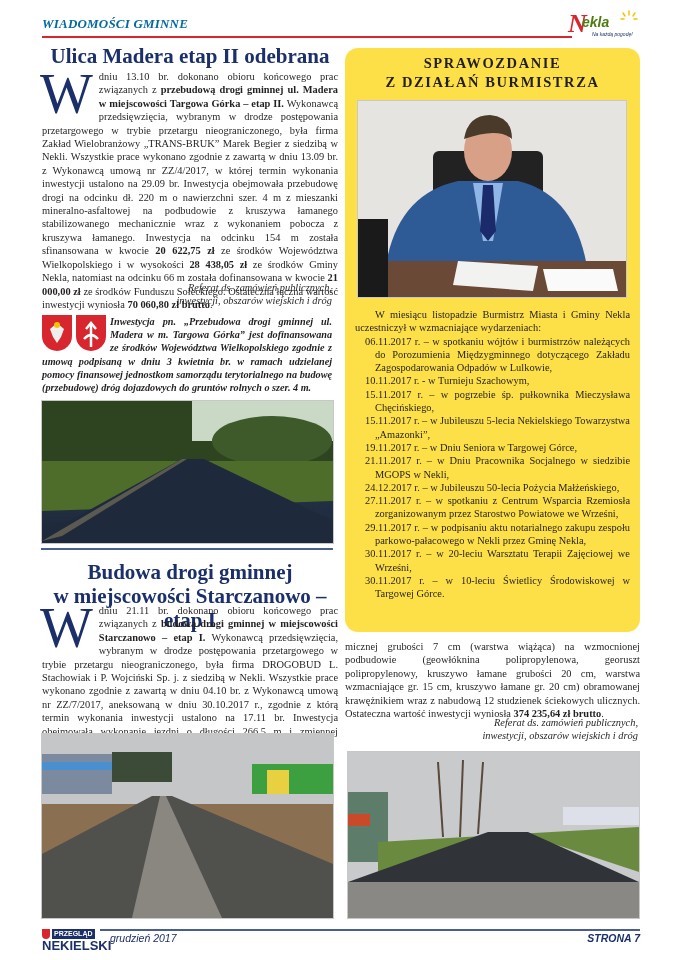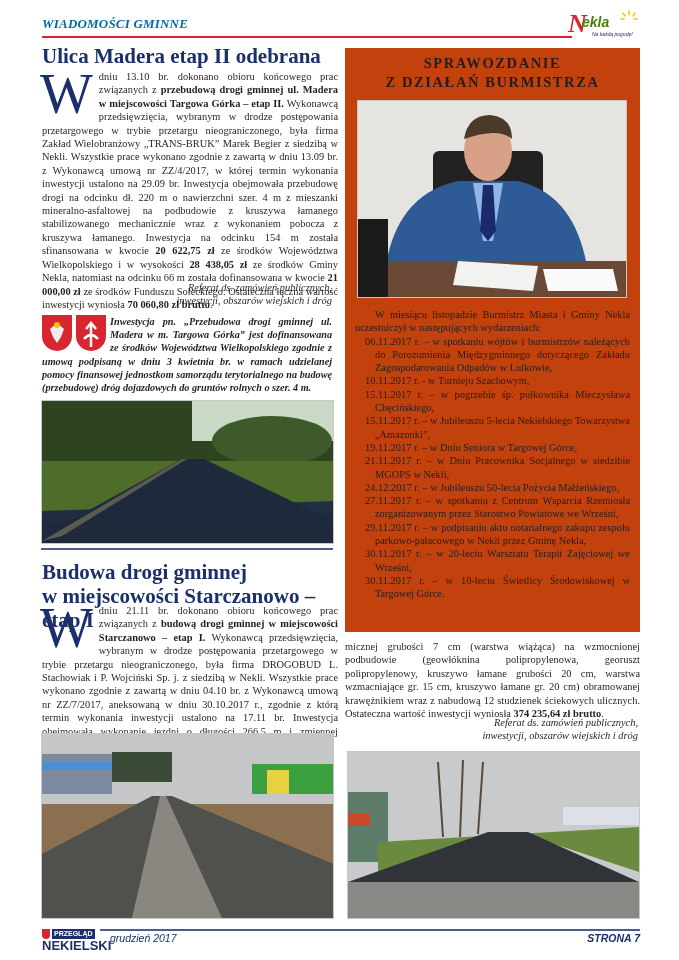--- a/index.html
+++ b/index.html
@@ -7,31 +7,31 @@
   .abs { position:absolute; }
   
   .section-title { left:42px; top:16px; font-style:italic; font-weight:bold; font-size:13px; color:#0369a1; letter-spacing:0.2px; }
   .red-rule { left:42px; top:36px; width:530px; height:2px; background:#d7262e; }
   .logo { left:568px; top:10px; width:72px; height:32px; }
   .logo-word { position:absolute; left:14px; top:4px; font-family:"Liberation Sans",sans-serif; font-style:italic; font-weight:bold; font-size:14px; color:#4d7c0f; }
   .logo-tag { position:absolute; left:24px; top:21px; font-family:"Liberation Sans",sans-serif; font-style:italic; font-size:5px; color:#1b2f6b; }
   .logo-n { position:absolute; left:0; top:0; font-family:"Liberation Serif",serif; font-style:italic; font-weight:bold; font-size:26px; color:#d7262e; line-height:28px; }
   .sun { position:absolute; right:2px; top:0; width:18px; height:14px; }
   
-  .h1 { font-weight:bold; color:#1b2f6b; text-align:left; font-size:21px; line-height:24px; }
+  .h1 { font-weight:bold; color:#1b2f6b; text-align:center; font-size:21px; line-height:24px; }
   .body-text { font-size:10.4px; line-height:13.4px; text-align:justify; hyphens:auto; }
   .body-text b { font-weight:bold; }
   .dropcap { float:left; font-size:56px; line-height:44px; color:#1b2f6b; margin:2px 6px 0 -2px; font-family:"Liberation Serif",serif; }
   .sig { font-style:italic; font-size:10.4px; line-height:13px; text-align:right; }
   .funding { font-style:italic; font-weight:bold; font-size:10.2px; line-height:13.2px; text-align:justify; }
   .crest { display:inline-block; width:30px; height:36px; border-radius:0 0 15px 15px; float:left; margin-right:4px; }
   .photo { overflow:hidden; border:1px solid #c8c8c8; }
   .blue-rule { background:#4a5d8f; height:2px; }
   
-  .sidebar { left:345px; top:48px; width:295px; height:584px; background:#c2410c; }
+  .sidebar { left:345px; top:48px; width:295px; height:584px; background:#fde047;border-radius:13px; }
   .sidebar-title { text-align:center; font-weight:bold; font-size:14.5px; line-height:19px; letter-spacing:1.6px; color:#231f20; margin-top:6px; }
   .intro { font-size:10.4px; line-height:13.3px; text-align:justify; padding:0 10px 0 10px; text-indent:20px; }
   .events { list-style:none; margin:0; padding:0 10px 0 20px; font-size:10.4px; line-height:13.3px; }
   .events li { text-align:justify; padding-left:10px; text-indent:-10px; }
   
   .footer-rule { left:100px; top:929px; width:540px; height:2px; background:#4a5d8f; }
   .footer-date { left:110px; top:932px; font-family:"Liberation Sans",sans-serif; font-style:italic; font-size:10.5px; color:#1b2f6b; }
   .footer-page { left:570px; top:932px; font-family:"Liberation Sans",sans-serif; font-style:italic; font-weight:bold; font-size:10.5px; color:#1b2f6b; text-align:right; width:70px; }
   .footer-logo { left:42px; top:929px; width:56px; height:28px; }
 </style>
@@ -152,21 +152,21 @@
       <polygon points="115,82 145,82 135,140 125,140" fill="#8fb6e6"></polygon>
       <polygon points="125,84 135,84 138,130 130,140 122,130" fill="#1a2a6a"></polygon>
       <ellipse cx="130" cy="50" rx="24" ry="30" fill="#d9a088"></ellipse>
       <path d="M106 38 Q110 14 132 14 Q154 16 154 38 Q140 26 106 38 Z" fill="#4a3a2a"></path>
       <rect x="0" y="160" width="268" height="36" fill="#6a4a36"></rect>
       <polygon points="100,160 180,165 175,190 95,184" fill="#f2f2f0"></polygon>
       <polygon points="185,168 255,168 260,190 190,190" fill="#fafafa"></polygon>
       <rect x="0" y="118" width="30" height="78" fill="#1a1a1a"></rect>
     </svg>
   </div>
-  <div class="intro" style="margin-top:10px;">W miesiącu listopadzie Burmistrz Miasta i Gminy Nekla uczestniczył w następujących wydarzeniach:</div>
+  <div class="intro" style="margin-top:10px;">W miesiącu listopadzie Burmistrz Miasta i Gminy Nekla uczestniczył w wzmacniające wydarzeniach:</div>
   <ul class="events" id="events">
       <li>06.11.2017 r. – w spotkaniu wójtów i burmistrzów należących do Porozumienia Międzygminnego dotyczącego Zakładu Zagospodarowania Odpadów w Lulkowie,</li>
       <li>10.11.2017 r. - w Turnieju Szachowym,</li>
       <li>15.11.2017 r. – w pogrzebie śp. pułkownika Mieczysława Chęcińskiego,</li>
       <li>15.11.2017 r. – w Jubileuszu 5-lecia Nekielskiego Towarzystwa „Amazonki”,</li>
       <li>19.11.2017 r. – w Dniu Seniora w Targowej Górce,</li>
       <li>21.11.2017 r. – w Dniu Pracownika Socjalnego w siedzibie MGOPS w Nekli,</li>
       <li>24.12.2017 r. – w Jubileuszu 50-lecia Pożycia Małżeńskiego,</li>
       <li>27.11.2017 r. – w spotkaniu z Centrum Wsparcia Rzemiosła zorganizowanym przez Starostwo Powiatowe we Wrześni,</li>
       <li>29.11.2017 r. – w podpisaniu aktu notarialnego zakupu zespołu parkowo-pałacowego w Nekli przez Gminę Nekla,</li>

